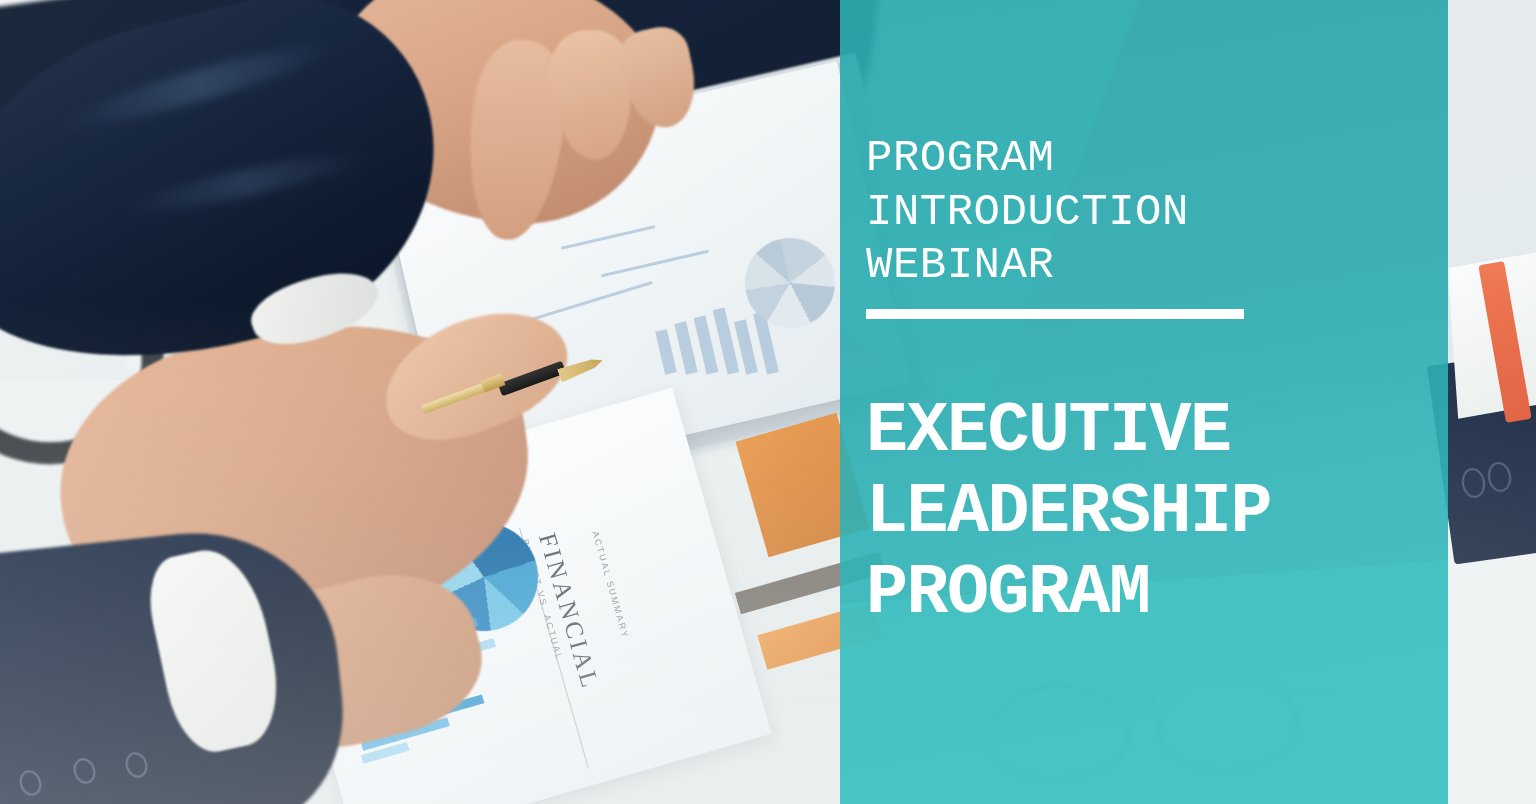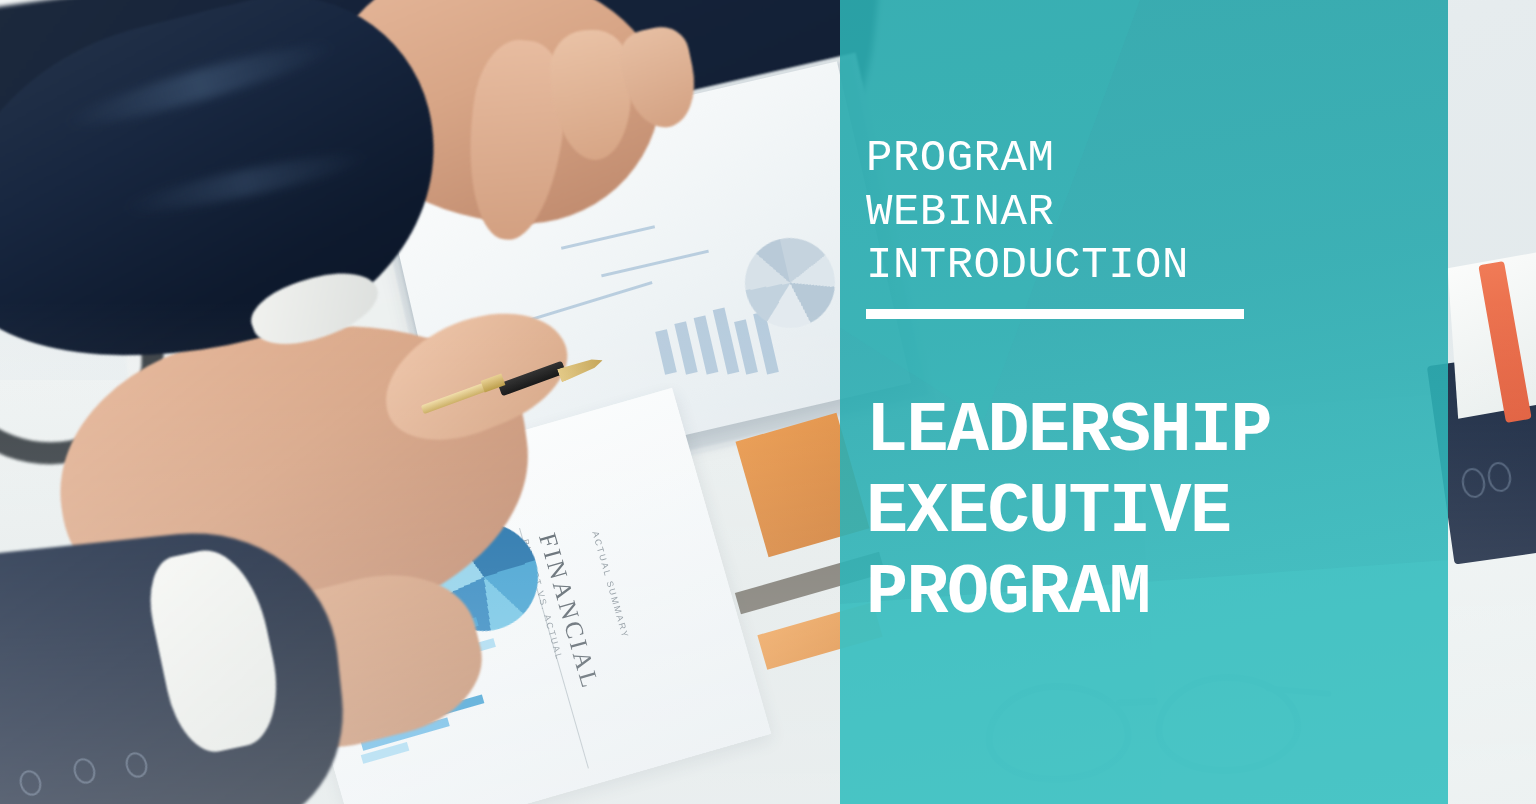--- a/index.html
+++ b/index.html
@@ -645,26 +645,26 @@
   </div>
 
   <div class="teal-panel"></div>
   <div class="teal-wedge-top"></div>
   <div class="teal-wedge"></div>
 
   <div class="text-block">
 
     <div class="kicker">
       <span class="ln">PROGRAM</span>
+      <span class="ln">INTRODUCTION</span>
       <span class="ln">WEBINAR</span>
-      <span class="ln">INTRODUCTION</span>
     </div>
 
     <div class="divider"></div>
 
     <h1 class="headline">
+      <span class="ln">EXECUTIVE</span>
       <span class="ln">LEADERSHIP</span>
-      <span class="ln">EXECUTIVE</span>
       <span class="ln">PROGRAM</span>
     </h1>
 
   </div>
 </div>
 
 </body></html>

